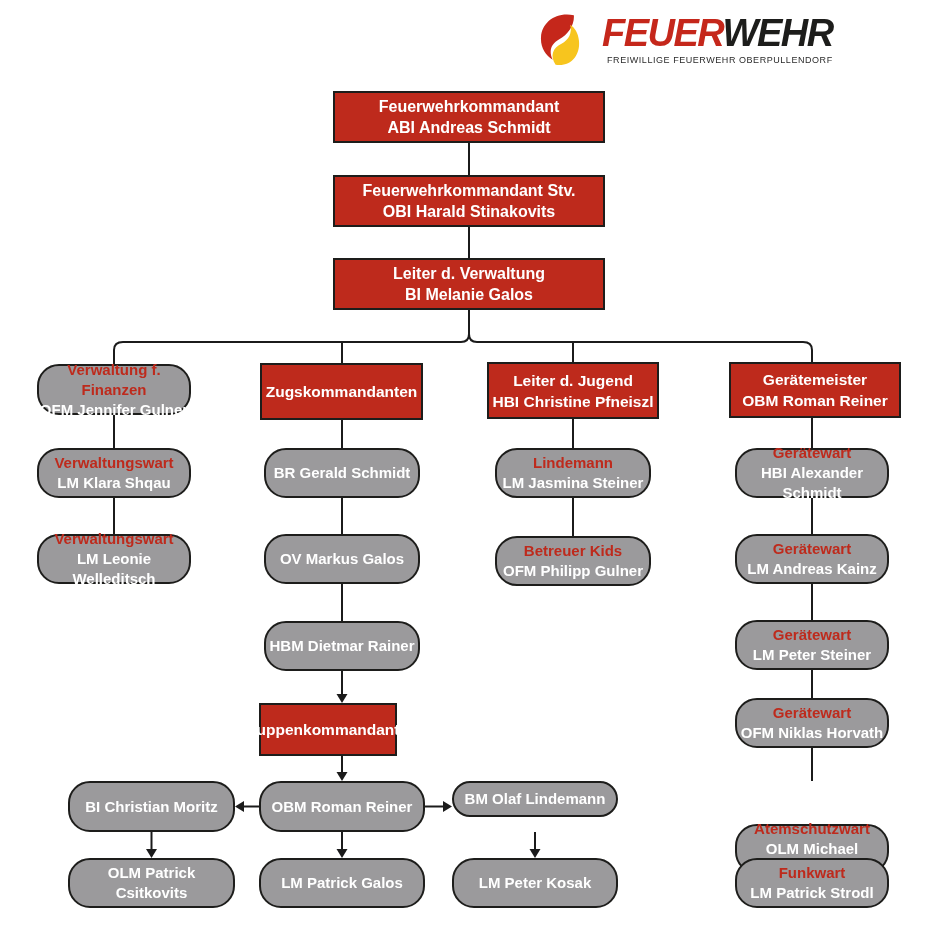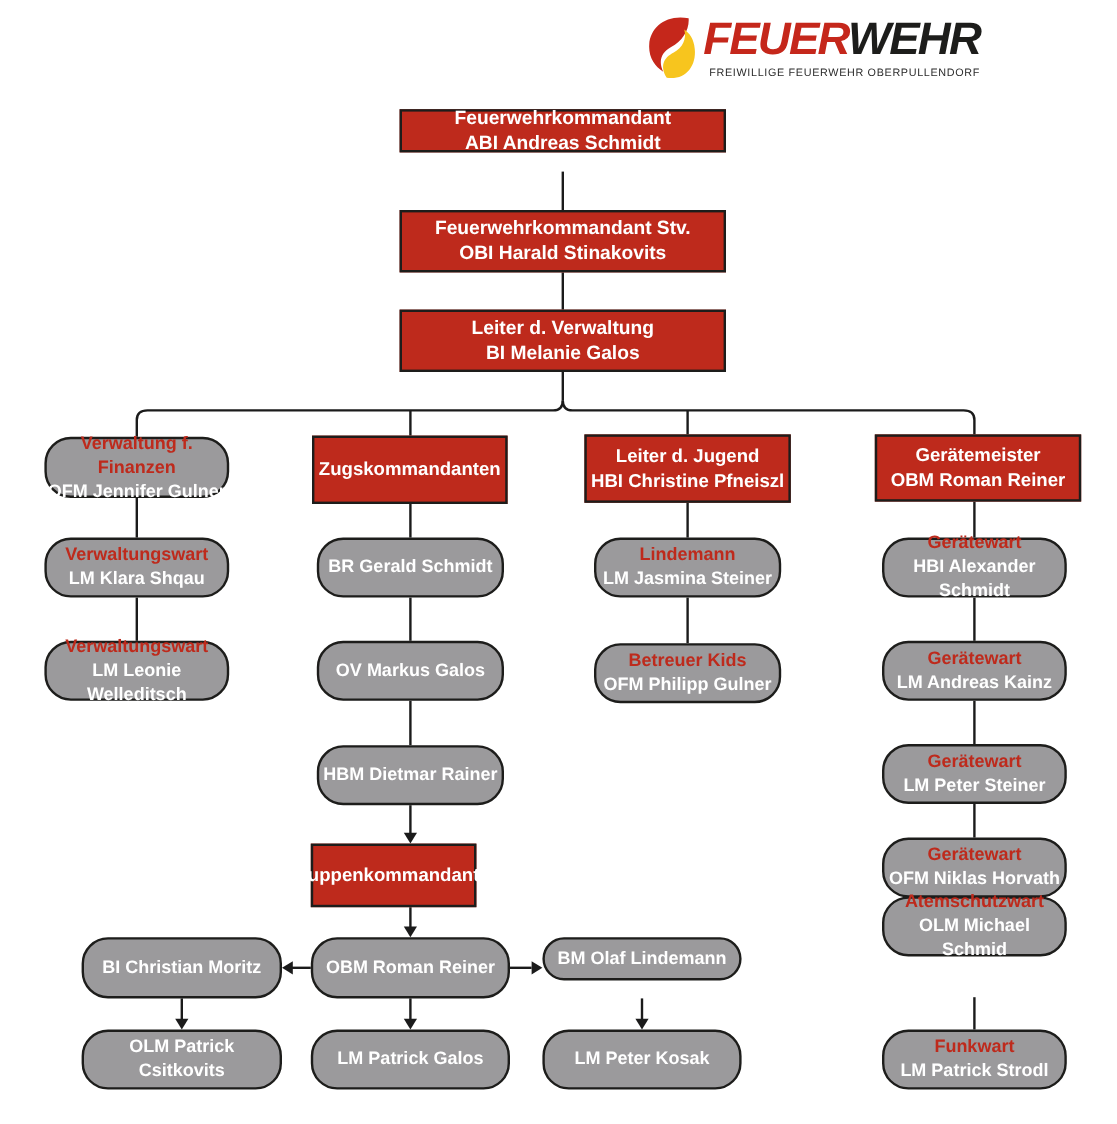--- a/index.html
+++ b/index.html
@@ -11,21 +11,21 @@
     --logo-red:#C5271B;
     --logo-yellow:#F7C51E;
     --logo-black:#1D1D1B;
   }
   html,body{margin:0;padding:0;background:#ffffff;}
   .stage{
     position:relative;width:931px;height:937px;background:#ffffff;overflow:hidden;
     font-family:"Liberation Sans",sans-serif;
   }
   
-  .logo{position:absolute;left:538px;top:13px;display:flex;align-items:flex-start;gap:4px;}
+  .logo{position:absolute;left:538px;top:13px;display:flex;align-items:flex-start;gap:20px;}
   .logo .flame{width:44px;height:54px;flex:0 0 auto;}
   .logo-text{display:flex;flex-direction:column;align-items:flex-end;}
   .brand{
     font-size:38px;font-weight:bold;font-style:italic;letter-spacing:-1.5px;
     line-height:40px;white-space:nowrap;
   }
   .brand .b-red{color:var(--logo-red);}
   .brand .b-black{color:var(--logo-black);}
   .logo-sub{
     font-size:9px;font-weight:normal;color:#2b2b2b;letter-spacing:0.55px;
@@ -100,21 +100,21 @@
     <path d="M573,498 V536"></path>
 
     <path d="M812,418 V448"></path>
     <path d="M812,498 V534"></path>
     <path d="M812,584 V620"></path>
     <path d="M812,670 V698"></path>
     <path d="M812,748 V781"></path>
     <path d="M812,831 V858"></path>
   </svg>
 
-  <div class="box red big" style="left:333px;top:91px;width:272px;height:36px">
+  <div class="box red big" style="left:333px;top:91px;width:272px;height:52px">
     <span>Feuerwehrkommandant</span>
     <span>ABI Andreas Schmidt</span>
   </div>
   <div class="box red big" style="left:333px;top:175px;width:272px;height:52px">
     <span>Feuerwehrkommandant Stv.</span>
     <span>OBI Harald Stinakovits</span>
   </div>
   <div class="box red big" style="left:333px;top:258px;width:272px;height:52px">
     <span>Leiter d. Verwaltung</span>
     <span>BI Melanie Galos</span>
@@ -193,21 +193,21 @@
     <span>LM Andreas Kainz</span>
   </div>
   <div class="box gray" style="left:735px;top:620px;width:154px;height:50px">
     <span class="t-red">Gerätewart</span>
     <span>LM Peter Steiner</span>
   </div>
   <div class="box gray" style="left:735px;top:698px;width:154px;height:50px">
     <span class="t-red">Gerätewart</span>
     <span>OFM Niklas Horvath</span>
   </div>
-  <div class="box gray" style="left:735px;top:747px;width:154px;height:50px">
+  <div class="box gray" style="left:735px;top:824px;width:154px;height:50px">
     <span class="t-red">Atemschutzwart</span>
     <span>OLM Michael Schmid</span>
   </div>
   <div class="box gray" style="left:735px;top:858px;width:154px;height:50px">
     <span class="t-red">Funkwart</span>
     <span>LM Patrick Strodl</span>
   </div>
 
 </div>
 

